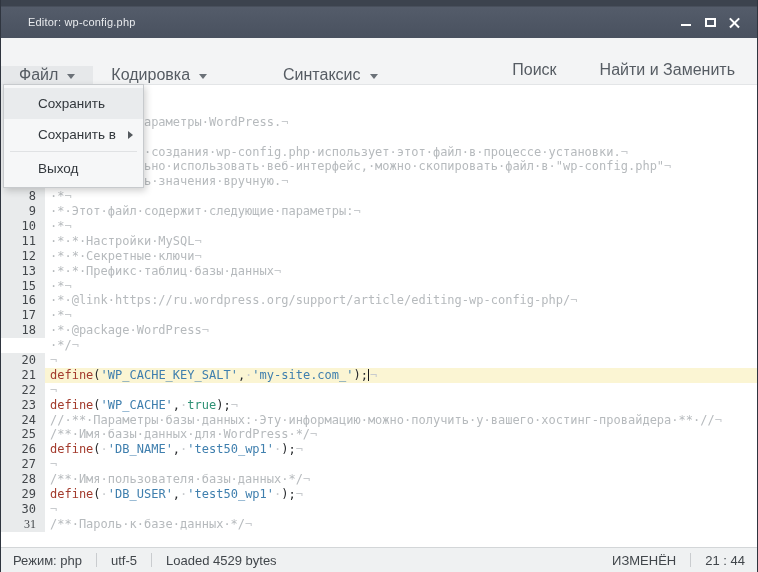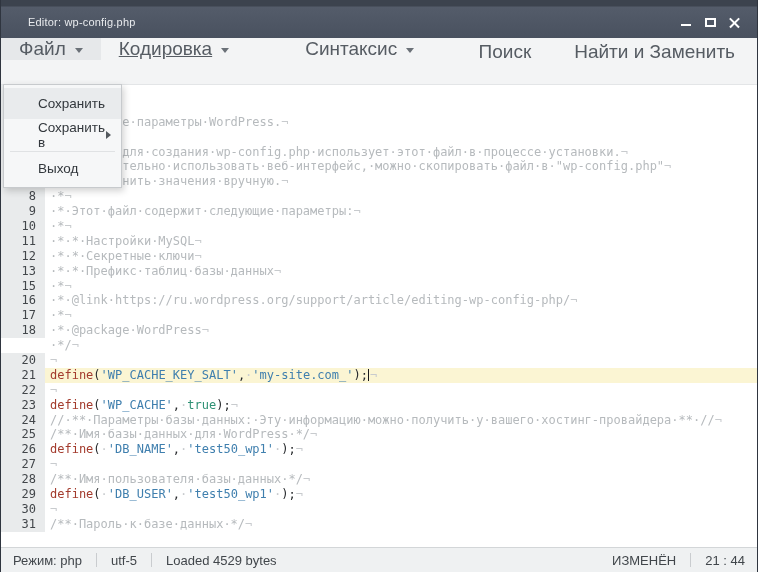--- a/index.html
+++ b/index.html
@@ -23,21 +23,21 @@
   .win-controls{margin-left:auto;display:flex;align-items:center;gap:6px;}
   .wc{width:18px;height:18px;display:flex;align-items:center;justify-content:center;position:relative;cursor:default;}
   .wc-min i{display:block;width:10px;height:2px;background:#fff;margin-top:6px;}
   .wc-max i{display:block;width:11px;height:9px;border:2px solid #fff;}
   .wc-close i{display:block;width:13px;height:13px;position:relative;}
   .wc-close i::before,.wc-close i::after{content:"";position:absolute;left:0;top:6px;width:13px;height:1.8px;background:#fff;}
   .wc-close i::before{transform:rotate(45deg);}
   .wc-close i::after{transform:rotate(-45deg);}
 
   
-  .menubar{height:47px;flex:0 0 47px;background:var(--menu-bg);display:flex;align-items:flex-start;font-size:19px;color:var(--menu-fg);border-bottom:1px solid #e3e5e7;}
+  .menubar{height:47px;flex:0 0 47px;background:var(--menu-bg);display:flex;align-items:flex-end;font-size:16px;color:var(--menu-fg);border-bottom:1px solid #e3e5e7;}
   .mb-left,.mb-right{display:flex;align-items:stretch;}
   .mb-right{margin-left:auto;}
   .mb-item{display:flex;align-items:center;padding:0 18px;gap:9px;cursor:default;}
   .mb-item.pressed{background:var(--menu-pressed);}
   .caret-down{width:0;height:0;border-left:4px solid transparent;border-right:4px solid transparent;border-top:5px solid #6b7178;margin-top:2px;}
   .mb-sep{width:1px;background:#dee0e2;margin:14px 0;}
   .mb-right .mb-item{padding:0 21px;}
 
   
   .editor{flex:1 1 auto;background:#fff;overflow:hidden;font-family:"DejaVu Sans Mono",monospace;font-size:12px;position:relative;}
@@ -47,21 +47,21 @@
   .row.cur .code{background:var(--cur-line);}
   .tk-kw{color:var(--kw);}
   .tk-str{color:var(--str);}
   .tk-bool{color:var(--bool);}
   .tk-pun{color:var(--pun);}
   .tk-cmt{color:var(--cmt);}
   .tk-ws,.tk-eol{color:var(--ws);}
   .tk-caret{display:inline-block;width:1px;height:12px;background:#17181a;vertical-align:-2px;margin-right:1px;}
 
   
-  .dropdown{position:absolute;left:2px;top:84px;width:119px;background:var(--panel-bg);border:1px solid var(--panel-border);box-shadow:2px 3px 7px rgba(0,0,0,.18);z-index:20;padding:3px 0;font-size:13.5px;color:var(--panel-fg);}
+  .dropdown{position:absolute;left:2px;top:84px;width:141px;background:var(--panel-bg);border:1px solid var(--panel-border);box-shadow:2px 3px 7px rgba(0,0,0,.18);z-index:20;padding:3px 0;font-size:13.5px;color:var(--panel-fg);}
   .dd-item{height:31px;display:flex;align-items:center;padding-left:34px;padding-right:10px;position:relative;cursor:default;}
   .dd-item.hl{background:var(--panel-hl);}
   .dd-arrow{margin-left:auto;width:0;height:0;border-top:4px solid transparent;border-bottom:4px solid transparent;border-left:5px solid #54595e;}
   .dd-sep{height:1px;background:#e0e2e4;margin:1px 6px;}
 
   
   .statusbar{height:25px;flex:0 0 25px;background:var(--status-bg);border-top:1px solid var(--sep);display:flex;align-items:center;font-size:13px;color:var(--status-fg);padding:0 12px;}
   .sb-left,.sb-right{display:flex;align-items:center;gap:14px;}
   .sb-right{margin-left:auto;}
   .sb-sep{width:1px;height:14px;background:#c9cccf;}
@@ -86,21 +86,21 @@
     </div>
   </div>
 
   <div class="menubar">
     <div class="mb-left" id="mb-left">
         <div class="mb-item pressed">
           <div style="display: inline;">Файл</div>
           <div class="caret-down"></div>
         </div>
         <div class="mb-item">
-          <div style="display: inline; text-decoration: underline;">Кодировка</div>
+          <div style="display: inline;">Кодировка</div>
           <div class="caret-down"></div>
         </div>
         <div class="mb-item">
           <div style="display: inline; margin-left: 40px;">Синтаксис</div>
           <div class="caret-down"></div>
         </div>
       </div>
     <div class="mb-right" id="mb-right">
         <div class="mb-item">
           <div>Поиск</div>
@@ -136,21 +136,21 @@
       <div class="row cur"><div class="gut" style="display: block;">21</div><div class="code"><span class="tk-kw">define</span><span class="tk-pun">(</span><span class="tk-str">'WP_CACHE_KEY_SALT'</span><span class="tk-pun">,</span><span class="tk-ws">·</span><span class="tk-str">'my-site.com_'</span><span class="tk-pun">);</span><span class="tk-caret"></span><span class="tk-eol">¬</span></div></div>
       <div class="row"><div class="gut" style="display: block;">22</div><div class="code"><span class="tk-eol">¬</span></div></div>
       <div class="row"><div class="gut" style="display: block;">23</div><div class="code"><span class="tk-kw">define</span><span class="tk-pun">(</span><span class="tk-str">'WP_CACHE'</span><span class="tk-pun">,</span><span class="tk-ws">·</span><span class="tk-bool">true</span><span class="tk-pun">);</span><span class="tk-eol">¬</span></div></div>
       <div class="row"><div class="gut" style="display: block;">24</div><div class="code"><span class="tk-cmt">//·**·Параметры·базы·данных:·Эту·информацию·можно·получить·у·вашего·хостинг-провайдера·**·//</span><span class="tk-eol">¬</span></div></div>
       <div class="row"><div class="gut" style="display: block;">25</div><div class="code"><span class="tk-cmt">/**·Имя·базы·данных·для·WordPress·*/</span><span class="tk-eol">¬</span></div></div>
       <div class="row"><div class="gut" style="display: block;">26</div><div class="code"><span class="tk-kw">define</span><span class="tk-pun">(</span><span class="tk-ws">·</span><span class="tk-str">'DB_NAME'</span><span class="tk-pun">,</span><span class="tk-ws">·</span><span class="tk-str">'test50_wp1'</span><span class="tk-ws">·</span><span class="tk-pun">);</span><span class="tk-eol">¬</span></div></div>
       <div class="row"><div class="gut" style="display: block;">27</div><div class="code"><span class="tk-eol">¬</span></div></div>
       <div class="row"><div class="gut" style="display: block;">28</div><div class="code"><span class="tk-cmt">/**·Имя·пользователя·базы·данных·*/</span><span class="tk-eol">¬</span></div></div>
       <div class="row"><div class="gut" style="display: block;">29</div><div class="code"><span class="tk-kw">define</span><span class="tk-pun">(</span><span class="tk-ws">·</span><span class="tk-str">'DB_USER'</span><span class="tk-pun">,</span><span class="tk-ws">·</span><span class="tk-str">'test50_wp1'</span><span class="tk-ws">·</span><span class="tk-pun">);</span><span class="tk-eol">¬</span></div></div>
       <div class="row"><div class="gut" style="display: block;">30</div><div class="code"><span class="tk-eol">¬</span></div></div>
-      <div class="row"><div class="gut" style="display: block;">31</div><div class="code"><span class="tk-cmt">/**·Пароль·к·базе·данных·*/</span><span class="tk-eol">¬</span></div></div>
+      <div class="row"><div class="gut" style="display: block; font-family: Liberation Serif, serif;">31</div><div class="code"><span class="tk-cmt">/**·Пароль·к·базе·данных·*/</span><span class="tk-eol">¬</span></div></div>
     </div>
 
   <div class="dropdown" id="file-dropdown">
       <div class="dd-item hl">
         <div>Сохранить</div>
       </div>
       <div class="dd-item">
         <div>Сохранить в</div>
         <div class="dd-arrow"></div>
       </div>

